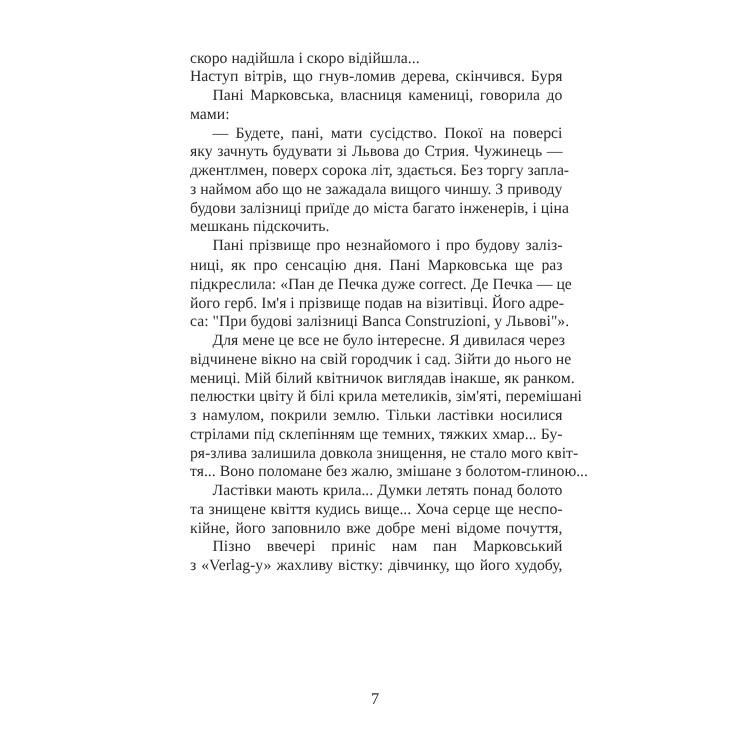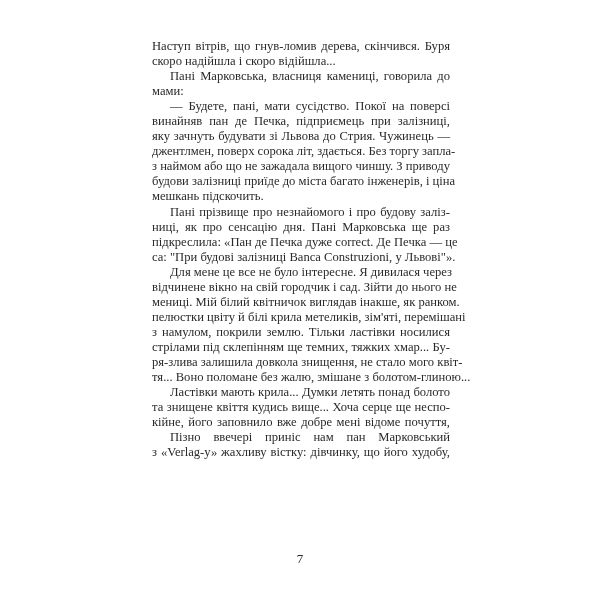--- a/index.html
+++ b/index.html
@@ -14,34 +14,34 @@
   .line.indent { padding-left: 18px; }
   .pagenum {
     position: absolute; left: 0; width: 600px; top: 551px; text-align: center;
     font-family: "Liberation Serif", "DejaVu Serif", serif; font-size: 13px; color: #2a2a2a;
   }
 </style>
 </head>
 <body>
 
 <div class="page" id="page-body">
+    <span class="line last">скоро надійшла і скоро відійшла...</span>
     <span class="line">Наступ вітрів, що гнув-ломив дерева, скінчився. Буря</span>
-    <span class="line last">скоро надійшла і скоро відійшла...</span>
     <span class="line indent">Пані Марковська, власниця камениці, говорила до</span>
     <span class="line last">мами:</span>
     <span class="line indent">— Будете, пані, мати сусідство. Покої на поверсі</span>
-    <span class="line">винайняв пан де Печка, підприємець при залізниці,</span>
     <span class="line">яку зачнуть будувати зі Львова до Стрия. Чужинець —</span>
     <span class="line">джентлмен, поверх сорока літ, здається. Без торгу запла-</span>
     <span class="line">з наймом або що не зажадала вищого чиншу. З приводу</span>
     <span class="line">будови залізниці приїде до міста багато інженерів, і ціна</span>
     <span class="line last">мешкань підскочить.</span>
     <span class="line indent">Пані прізвище про незнайомого і про будову заліз-</span>
     <span class="line">ниці, як про сенсацію дня. Пані Марковська ще раз</span>
     <span class="line">підкреслила: «Пан де Печка дуже correct. Де Печка — це</span>
+    <span class="line">його герб. Ім'я і прізвище подав на візитівці. Його адре-</span>
     <span class="line last">са: "При будові залізниці Banca Construzioni, у Львові"».</span>
     <span class="line indent">Для мене це все не було інтересне. Я дивилася через</span>
     <span class="line">відчинене вікно на свій городчик і сад. Зійти до нього не</span>
     <span class="line">мениці. Мій білий квітничок виглядав інакше, як ранком.</span>
     <span class="line">пелюстки цвіту й білі крила метеликів, зім'яті, перемішані</span>
     <span class="line">з намулом, покрили землю. Тільки ластівки носилися</span>
     <span class="line">стрілами під склепінням ще темних, тяжких хмар... Бу-</span>
     <span class="line">ря-злива залишила довкола знищення, не стало мого квіт-</span>
     <span class="line last">тя... Воно поломане без жалю, змішане з болотом-глиною...</span>
     <span class="line indent">Ластівки мають крила... Думки летять понад болото</span>

